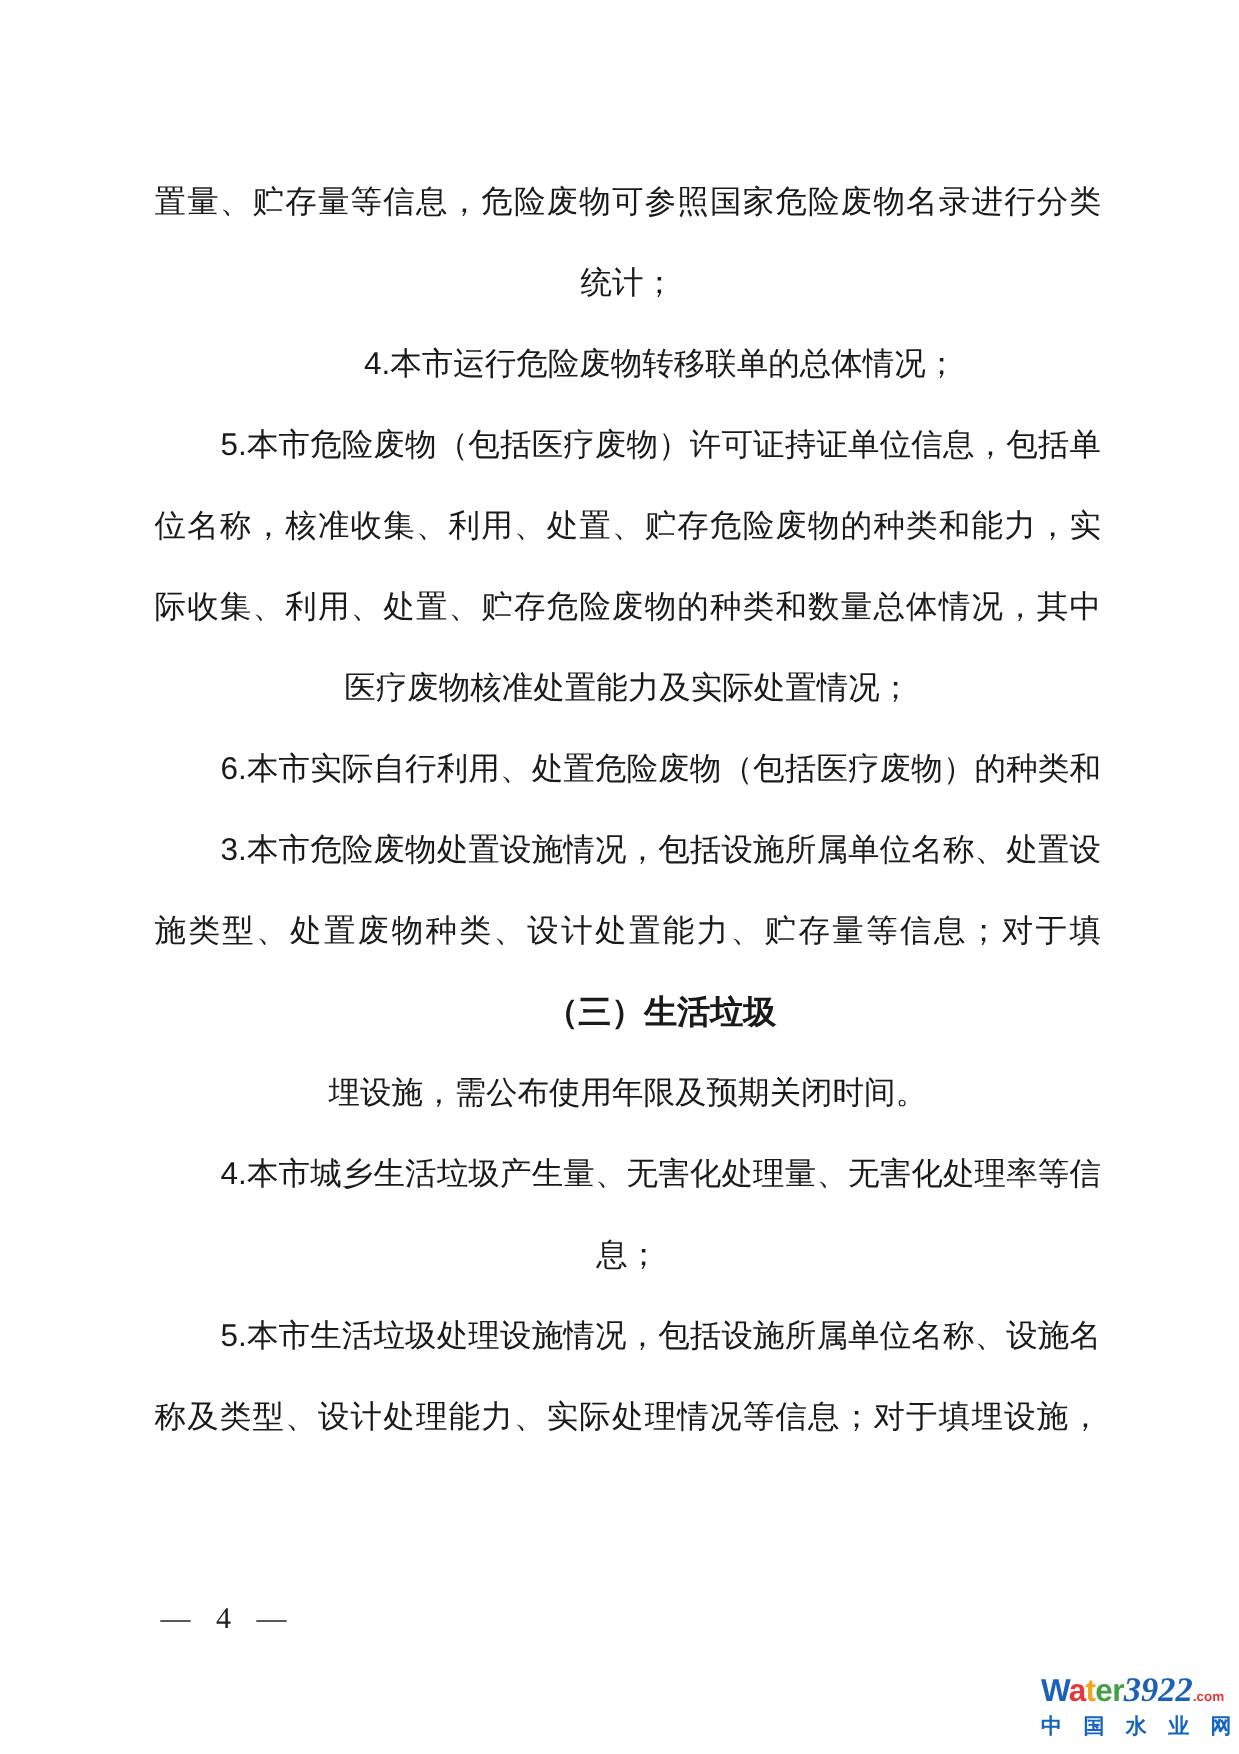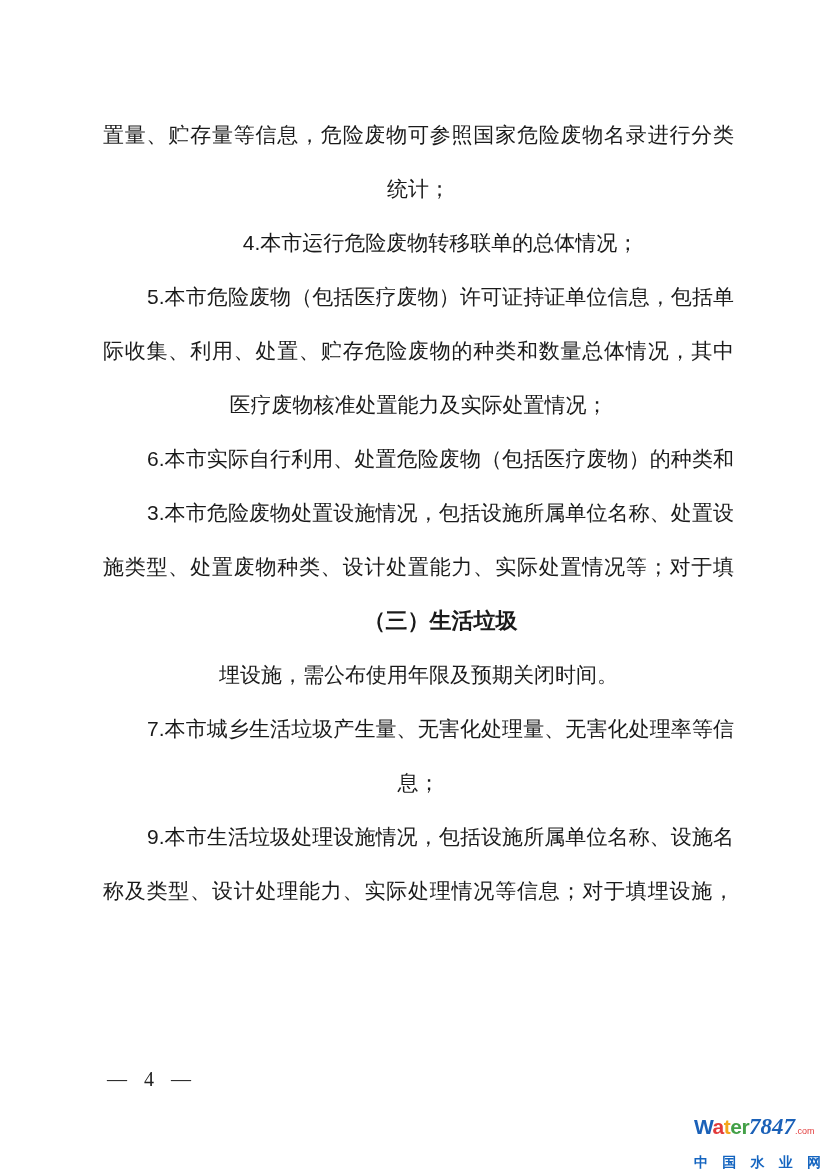--- a/index.html
+++ b/index.html
@@ -74,59 +74,60 @@
   .bl4 { color: #43a047; }
   .brand-num {
     font-family: "Liberation Serif", "DejaVu Serif", serif;
     font-style: italic;
     font-weight: 700;
     font-size: 23px;
     color: #1b61b8;
   }
   .brand-suffix {
     font-size: 9px;
-    font-weight: 400;
+    font-weight: 700;
     color: #e23a3a;
     vertical-align: baseline;
   }
   .brand-subtitle {
-    margin-top: 16px;
+    margin-top: 4px;
     width: 127px;
     font-size: 14px;
     font-weight: 700;
     color: #1565c0;
     text-align: justify;
     text-align-last: justify;
   }
 </style>
 </head>
 <body>
 
 <div class="page">
 
   <div class="doc-body">
     <div class="line justify">置量、贮存量等信息，危险废物可参照国家危险废物名录进行分类</div>
     <div class="line">统计；</div>
     <div class="line indent">4.本市运行危险废物转移联单的总体情况；</div>
     <div class="line indent justify">5.本市危险废物（包括医疗废物）许可证持证单位信息，包括单</div>
+    <div class="line justify">位名称，核准收集、利用、处置、贮存危险废物的种类和能力，实</div>
     <div class="line justify">际收集、利用、处置、贮存危险废物的种类和数量总体情况，其中</div>
     <div class="line">医疗废物核准处置能力及实际处置情况；</div>
     <div class="line indent justify">6.本市实际自行利用、处置危险废物（包括医疗废物）的种类和</div>
     <div class="line indent justify">3.本市危险废物处置设施情况，包括设施所属单位名称、处置设</div>
-    <div class="line justify">施类型、处置废物种类、设计处置能力、实际处置情况等；对于填</div>
+    <div class="line justify">施类型、处置废物种类、设计处置能力、贮存量等信息；对于填</div>
     <div class="line indent heading">（三）生活垃圾</div>
     <div class="line">埋设施，需公布使用年限及预期关闭时间。</div>
-    <div class="line indent justify">7.本市城乡生活垃圾产生量、无害化处理量、无害化处理率等信</div>
+    <div class="line indent justify">4.本市城乡生活垃圾产生量、无害化处理量、无害化处理率等信</div>
     <div class="line">息；</div>
-    <div class="line indent justify">9.本市生活垃圾处理设施情况，包括设施所属单位名称、设施名</div>
+    <div class="line indent justify">5.本市生活垃圾处理设施情况，包括设施所属单位名称、设施名</div>
     <div class="line justify">称及类型、设计处理能力、实际处理情况等信息；对于填埋设施，</div>
   </div>
 
   <div class="footer-pagenum">— 4 —</div>
 
   <div class="watermark">
     <div class="brand-row">
-      <span class="bl bl0">W</span><span class="bl bl1">a</span><span class="bl bl2">t</span><span class="bl bl3">e</span><span class="bl bl4">r</span><span class="brand-num">7847</span><span class="brand-suffix">.com</span>
+      <span class="bl bl0">W</span><span class="bl bl1">a</span><span class="bl bl2">t</span><span class="bl bl3">e</span><span class="bl bl4">r</span><span class="brand-num">3922</span><span class="brand-suffix">.com</span>
     </div>
     <div class="brand-subtitle">中国水业网</div>
   </div>
 
 </div>
 
 </body></html>

